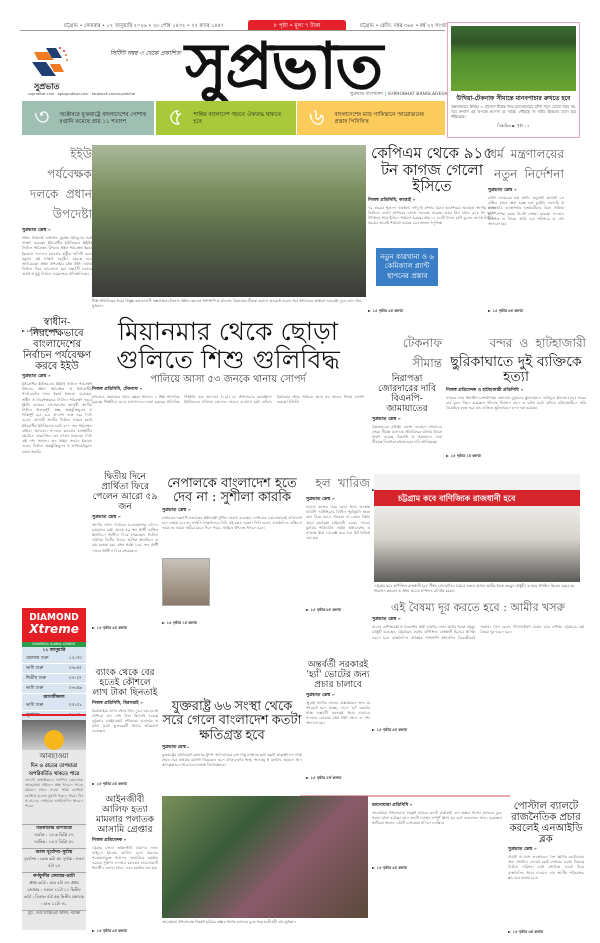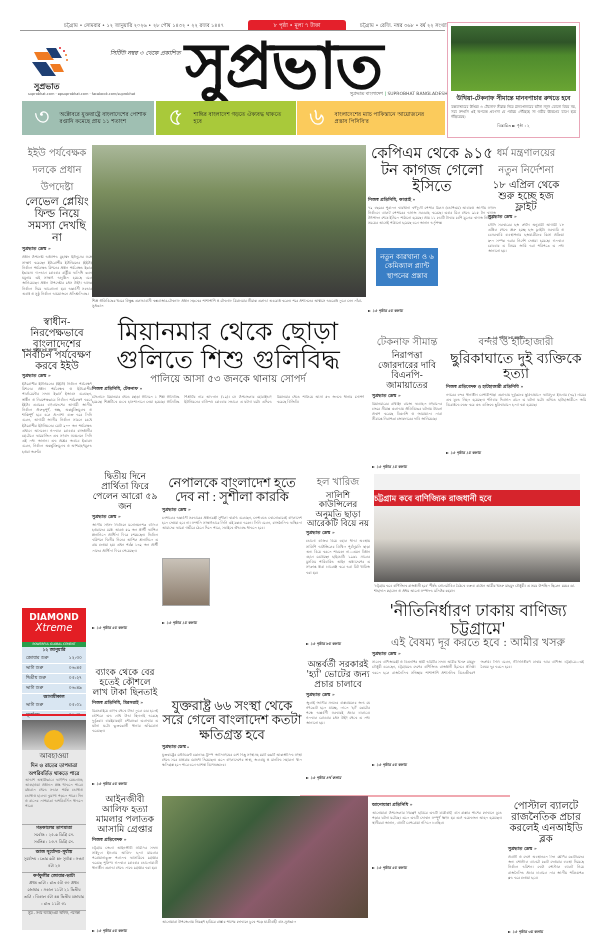--- a/index.html
+++ b/index.html
@@ -20,34 +20,34 @@
   .teaser .txt { font-size: 5.5px; color: #222; line-height: 1.3; width: 95px; }
   .t1 { left: 22px; width: 132px; background: #9fbfb2; }
   .t2 { left: 156px; width: 140px; background: #a9c93a; }
   .t3 { left: 297px; width: 148px; background: #fbcb5c; }
   .t3 .num { color: #fff; }
   .topphoto { top: 22px; left: 447px; width: 133px; height: 116px; border: 1px solid #e9a6b8; padding: 3px; background: #fff; }
   .topphoto .img { height: 65px; background: linear-gradient(#3d6b34 0%, #2f5428 25%, #4f8b2d 45%, #6aa533 100%); }
   .topphoto .cap { font-size: 6px; font-weight: bold; margin-top: 2px; text-align: center; }
   .topphoto .body { font-size: 3.5px; color: #444; margin-top: 1px; line-height: 1.4; }
   .topphoto .ref { font-size: 4px; text-align: center; margin-top: 3px; }
-  .kicker { color: #666; font-size: 10px; text-align: center; }
+  .kicker { color: #666; font-size: 12px; text-align: right; font-family: Liberation Mono, monospace; }
   .hl { text-align: center; color: #111; line-height: 1.1; }
   .byline { font-size: 4.5px; font-weight: bold; margin: 2px 0; }
   .body { font-size: 3.6px; color: #444; line-height: 1.45; text-align: justify; }
   .more { font-size: 3.8px; font-weight: bold; font-style: italic; margin-top: 2px; }
   .photo { background: linear-gradient(#aab89a 0%, #7c8f5f 30%, #5c6e4b 55%, #3b3a3a 100%); }
   .caption { font-size: 3.6px; color: #333; line-height: 1.4; }
   .box-blue { background: #3a7fc6; color: #fff; font-size: 7px; text-align: center; line-height: 1.3; display:flex; align-items:center; justify-content:center; }
   .ad { background: #e31e24; color: #fff; text-align: center; font-family: "DejaVu Sans", sans-serif; }
   .rates { background: #d9e6f2; font-size: 4.5px; }
   .rates .row { display: flex; justify-content: space-between; padding: 1px 4px; border-bottom: 1px solid #fff; }
   .weather { background: #e8e8e8; font-size: 4px; }
   .pinkline { height: 2px; background: #f0a8b0; }
-  .redbar { background: #d6242c; color: #fff; font-size: 9px; font-weight: bold; display:flex; align-items:center; padding-left:0; }
+  .redbar { background: #d6242c; color: #fff; font-size: 9px; font-weight: bold; display:flex; align-items:center; padding-left:24px; }
 </style>
 </head>
 <body>
 
 <div class="abs dateline" style="left:64px;">চট্টগ্রাম • সোমবার • ১২ জানুয়ারি ২০২৬ • ২৮ পৌষ ১৪৩২ • ২২ রজব ১৪৪৭</div>
 <div class="abs badge">৮ পৃষ্ঠা • মূল্য ৭ টাকা</div>
 <div class="abs dateline" style="left:360px;">চট্টগ্রাম • রেজি. নম্বর ৩৬৮ • বর্ষ ২২ সংখ্যা ১৪৩</div>
 <div class="abs rule" style="top:30px;left:20px;width:425px;"></div>
 
 <div class="abs logo">
@@ -87,21 +87,20 @@
 
 <div class="abs topphoto">
   <div class="img"></div>
   <div class="cap">উখিয়া-টেকনাফ সীমান্তে মানবপাচার রুখতে হবে</div>
   <div class="body">কক্সবাজারের উখিয়া ও টেকনাফ সীমান্ত দিয়ে মানবপাচারের ঘটনা নতুন কোনো বিষয় নয়, তবে সম্প্রতি এই অপরাধ প্রবণতা যে পর্যায়ে পৌঁছেছে তা গভীর উদ্বেগের কারণ হয়ে দাঁড়িয়েছে।</div>
   <div class="ref">বিস্তারিত ► পৃষ্ঠা : ২</div>
 </div>
 
 <div class="abs" style="top:145px;left:22px;width:70px;">
   <div class="kicker">ইইউ পর্যবেক্ষক দলকে প্রধান উপদেষ্টা</div>
-  <div class="hl" style="font-size:11px;">লেভেল প্লেয়িং ফিল্ড নিয়ে সমস্যা দেখছি না</div>
   <div class="byline">সুপ্রভাত ডেস্ক »</div>
   <div class="body" style="height:90px;overflow:hidden;">প্রধান উপদেষ্টা অধ্যাপক মুহাম্মদ ইউনূসের সঙ্গে সাক্ষাৎ করেছেন ইউরোপীয় ইউনিয়নের (ইইউ) নির্বাচন পর্যবেক্ষক মিশনের প্রধান পর্যবেক্ষক ইভার ইভারস। গতকাল রোববার রাষ্ট্রীয় অতিথি ভবন যমুনায় এই সাক্ষাৎ অনুষ্ঠিত হয়েছে বলে জানিয়েছেন প্রধান উপদেষ্টার প্রেস উইং। আসন্ন নির্বাচন নিয়ে আলোচনা হয়। অন্তর্বর্তী সরকার অবাধ ও সুষ্ঠু নির্বাচন আয়োজনে প্রতিশ্রুতিবদ্ধ।</div>
   <div class="more">► ১৫ পৃষ্ঠার ৮ম কলাম</div>
 </div>
 
 <div class="abs" style="top:316px;left:22px;width:70px;">
   <div class="hl" style="font-size:10px;">স্বাধীন-নিরপেক্ষভাবে বাংলাদেশের নির্বাচন পর্যবেক্ষণ করবে ইইউ</div>
   <div class="byline">সুপ্রভাত ডেস্ক »</div>
   <div class="body" style="height:230px;overflow:hidden;">ইউরোপীয় ইউনিয়নের (ইইউ) নির্বাচন পর্যবেক্ষণ মিশনের প্রধান পর্যবেক্ষক ও ইউরোপীয় পার্লামেন্টের সদস্য ইভার্স ইজাবস বলেছেন, স্বাধীন ও নিরপেক্ষভাবে নির্বাচন পর্যবেক্ষণ করবে ইইউ। এবারের বাংলাদেশের আগামী জাতীয় নির্বাচন গুরুত্বপূর্ণ, স্বচ্ছ, অন্তর্ভুক্তিমূলক ও শান্তিপূর্ণ হবে বলে প্রত্যাশা ব্যক্ত করে তিনি বলেন, আগামী জাতীয় নির্বাচন সামনে রেখে ইউরোপীয় ইউনিয়নের মোট ২০০ জন পর্যবেক্ষক এখানে আসবেন। গতকাল রোববার রাজধানীর হোটেলে আয়োজিত এক সংবাদ সম্মেলনে তিনি এই তথ্য জানান। এক প্রশ্নের জবাবে ইভারস বলেন, নির্বাচন অন্তর্ভুক্তিমূলক ও অংশগ্রহণমূলক হওয়া জরুরি।</div>
   <div class="more">► ১৫ পৃষ্ঠার ৩য় কলাম</div>
@@ -113,21 +112,20 @@
 <div class="abs" style="top:145px;left:368px;width:128px;">
   <div class="hl" style="font-size:15px;">কেপিএম থেকে ৯১৫ টন কাগজ গেলো ইসিতে</div>
   <div class="byline">নিজস্ব প্রতিনিধি, কাপ্তাই »</div>
   <div class="body" style="height:100px;overflow:hidden;">৭২ বছরের পুরাতন কারখানা কর্ণফুলী পেপার মিলস (কেপিএম) আবারও জাতীয় সংসদ নির্বাচনে ব্যালট পেপারের কাগজ সরবরাহ করেছে। এবার মিল থেকে ৯১৫ টন কাগজ উৎপাদন শেষে ইসিতে পাঠানো হয়েছে। প্রায় ১১ কোটি টাকার বেশি মূল্যের কাগজ নির্ধারিত সময়ের আগেই পাঠানো হয়েছে বলে জানান কর্তৃপক্ষ।</div>
   <div class="more">► ১৫ পৃষ্ঠার ৫ম কলাম</div>
 </div>
 <div class="abs box-blue" style="top:248px;left:376px;width:62px;height:38px;">নতুন কারখানা ও ৬ কেমিক্যাল প্ল্যান্ট স্থাপনের প্রস্তাব</div>
 
 <div class="abs" style="top:145px;left:488px;width:76px;">
   <div class="kicker">ধর্ম মন্ত্রণালয়ের নতুন নির্দেশনা</div>
-  <div class="hl" style="font-size:10px;">১৮ এপ্রিল থেকে শুরু হচ্ছে হজ ফ্লাইট</div>
   <div class="byline">সুপ্রভাত ডেস্ক »</div>
   <div class="body" style="height:110px;overflow:hidden;">সৌদি সরকারের হজ রুটিন অনুযায়ী আগামী ১৮ এপ্রিল থেকে শুরু হচ্ছে হজ ফ্লাইট। সরকারি ও বেসরকারি ব্যবস্থাপনায় হজযাত্রীদের ভিসা প্রক্রিয়া দ্রুত সম্পন্ন করার নির্দেশ দেওয়া হয়েছে। গতকাল রোববার এ বিষয়ে জারি করা পরিপত্রে এ তথ্য জানানো হয়।</div>
   <div class="more">► ১৫ পৃষ্ঠার ৮ম কলাম</div>
 </div>
 
 <div class="abs" style="top:318px;left:92px;width:272px;">
   <div class="hl" style="font-size:25px;">মিয়ানমার থেকে ছোড়া গুলিতে শিশু গুলিবিদ্ধ</div>
   <div class="hl" style="font-size:10px;color:#444;">পালিয়ে আসা ৫৩ জনকে থানায় সোপর্দ</div>
   <div class="byline">নিজস্ব প্রতিনিধি, টেকনাফ »</div>
   <div class="body" style="height:55px;overflow:hidden;column-count:3;column-gap:5px;">টেকনাফে মিয়ানমার থেকে ছোড়া গুলিতে ১ শিশু গুলিবিদ্ধ হয়েছে। শিশুটিকে চেকে হাসপাতালে নেয়া হয়েছে। গুলিবিদ্ধ শিশুটির নাম আফনান (১২)। সে উপজেলার হোয়াইক্যং ইউনিয়নের বাসিন্দা। রোববার সকালে এ ঘটনা ঘটে। এদিকে মিয়ানমার থেকে পালিয়ে আসা ৫৩ জনকে থানায় সোপর্দ করেছে বিজিবি।</div>
@@ -150,52 +148,50 @@
 </div>
 
 <div class="abs" style="top:472px;left:92px;width:66px;">
   <div class="hl" style="font-size:9px;">দ্বিতীয় দিনে প্রার্থিতা ফিরে পেলেন আরো ৫৯ জন</div>
   <div class="byline">সুপ্রভাত ডেস্ক »</div>
   <div class="body" style="height:100px;overflow:hidden;">জাতীয় সংসদ নির্বাচনে মনোনয়নপত্র বাতিল হওয়াদের মধ্যে আরও ৫৯ জন প্রার্থী আপিল শুনানিতে প্রার্থিতা ফিরে পেয়েছেন। নির্বাচন কমিশনে দ্বিতীয় দিনের আপিল শুনানিতে এ রায় দেওয়া হয়। এখন পর্যন্ত ১৩২ জন প্রার্থী তাদের প্রার্থিতা ফিরে পেয়েছেন।</div>
   <div class="more">► ১৫ পৃষ্ঠার ৫ম কলাম</div>
 </div>
 
 <div class="abs" style="top:476px;left:162px;width:140px;">
-  <div class="hl" style="font-size:13px;font-family:Liberation Serif, serif;">নেপালকে বাংলাদেশ হতে দেব না : সুশীলা কারকি</div>
+  <div class="hl" style="font-size:13px;">নেপালকে বাংলাদেশ হতে দেব না : সুশীলা কারকি</div>
   <div class="byline">সুপ্রভাত ডেস্ক »</div>
   <div class="body" style="height:48px;overflow:hidden;">নেপালের অন্তর্বর্তী সরকারের প্রধানমন্ত্রী সুশীলা কারকি বলেছেন, নেপালকে কোনোভাবেই বাংলাদেশ হতে দেওয়া হবে না। সম্প্রতি সাক্ষাৎকারে তিনি এই মন্তব্য করেন। তিনি বলেন, রাজনৈতিক অস্থিরতা আমাদের আরো গভীরে ঠেলে দিতে পারে, সবাইকে ঐক্যবদ্ধ থাকতে হবে।</div>
   <div class="abs" style="top:82px;left:0;width:48px;height:48px;background:linear-gradient(#c9c2b8,#8a7a6a);border:1px solid #aaa;"></div>
   <div class="more" style="margin-top:56px;">► ১৫ পৃষ্ঠার ১ম কলাম</div>
 </div>
 
 <div class="abs" style="top:474px;left:306px;width:64px;">
   <div class="kicker">হল খারিজ</div>
-  <div class="hl" style="font-size:8.5px;">সালিশি কাউন্সিলের অনুমতি ছাড়া আরেকটি বিয়ে নয়</div>
   <div class="byline">সুপ্রভাত ডেস্ক »</div>
   <div class="body" style="height:100px;overflow:hidden;">কোনো ব্যক্তির বিয়ে বহাল থাকা অবস্থায় সালিশি কাউন্সিলের লিখিত পূর্বানুমতি ছাড়া অন্য বিয়ে করতে পারবেন না—এমন বিধান বহাল রেখেছেন হাইকোর্ট। ১৯৬১ সালের মুসলিম পারিবারিক আইন অধ্যাদেশের এ সংক্রান্ত ধারা চ্যালেঞ্জ করে করা রিট খারিজ করা হয়।</div>
   <div class="more">► ১৫ পৃষ্ঠার ৮ম কলাম</div>
 </div>
 
 <div class="abs" style="top:474px;left:374px;width:206px;height:108px;background:linear-gradient(#f2f2f2 0%,#f2f2f2 20%,#d8d4cc 60%,#5c5a58 100%);">
   <div class="redbar" style="position:absolute;top:16px;left:0;width:206px;height:16px;font-size:8px;">চট্টগ্রাম কবে বাণিজ্যিক রাজধানী হবে</div>
 </div>
 <div class="abs caption" style="top:584px;left:374px;width:206px;">'চট্টগ্রাম কবে বাণিজ্যিক রাজধানী হবে' শীর্ষক গোলটেবিল বৈঠকে বক্তব্য রাখেন আমীর খসরু মাহমুদ চৌধুরী। এ সময় উপস্থিত ছিলেন মেয়র ডা. শাহাদাত হোসেন ও প্রথম আলো সম্পাদক মতিউর রহমান</div>
 
 <div class="abs" style="top:602px;left:372px;width:212px;">
-  <div class="hl" style="font-size:16px;">'নীতিনির্ধারণ ঢাকায় বাণিজ্য চট্টগ্রামে'</div>
   <div class="hl" style="font-size:11px;color:#555;">এই বৈষম্য দূর করতে হবে : আমীর খসরু</div>
   <div class="byline">সুপ্রভাত ডেস্ক »</div>
   <div class="body" style="height:100px;overflow:hidden;column-count:2;column-gap:5px;">সাবেক বাণিজ্যমন্ত্রী ও বিএনপির স্থায়ী কমিটির সদস্য আমীর খসরু মাহমুদ চৌধুরী বলেছেন, চট্টগ্রামকে দেশের বাণিজ্যিক রাজধানী হিসেবে প্রতিষ্ঠা করতে হলে রাজনৈতিক সদিচ্ছার পাশাপাশি প্রশাসনিক বিকেন্দ্রীকরণ জরুরি। তিনি বলেন, নীতিনির্ধারণ ঢাকায় আর বাণিজ্য চট্টগ্রামে—এই বৈষম্য দূর করতে হবে।</div>
   <div class="more">► ১৫ পৃষ্ঠার ৫ম কলাম</div>
 </div>
 <div class="abs pinkline" style="top:795px;left:300px;width:210px;"></div>
 
 <div class="abs ad" style="top:608px;left:22px;width:64px;height:34px;">
   <div style="font-size:9px;font-weight:bold;padding-top:4px;">DIAMOND</div>
-  <div style="font-size:10px;font-style:italic;font-weight:normal;">Xtreme</div>
+  <div style="font-size:12px;font-style:italic;font-weight:bold;">Xtreme</div>
 </div>
 <div class="abs" style="top:642px;left:22px;width:64px;height:5px;background:#2a9d4b;color:#fff;font-size:3px;text-align:center;font-family:'DejaVu Sans',sans-serif;">POWERFUL GLOBAL CEMENT</div>
 
 <div class="abs rates" style="top:647px;left:22px;width:64px;">
   <div style="text-align:center;font-weight:bold;">১২ জানুয়ারি</div>
   <div class="row">
       <span>জোয়ার শুরু</span>
       <span>১২:৩০</span>
     </div>
   <div class="row">

